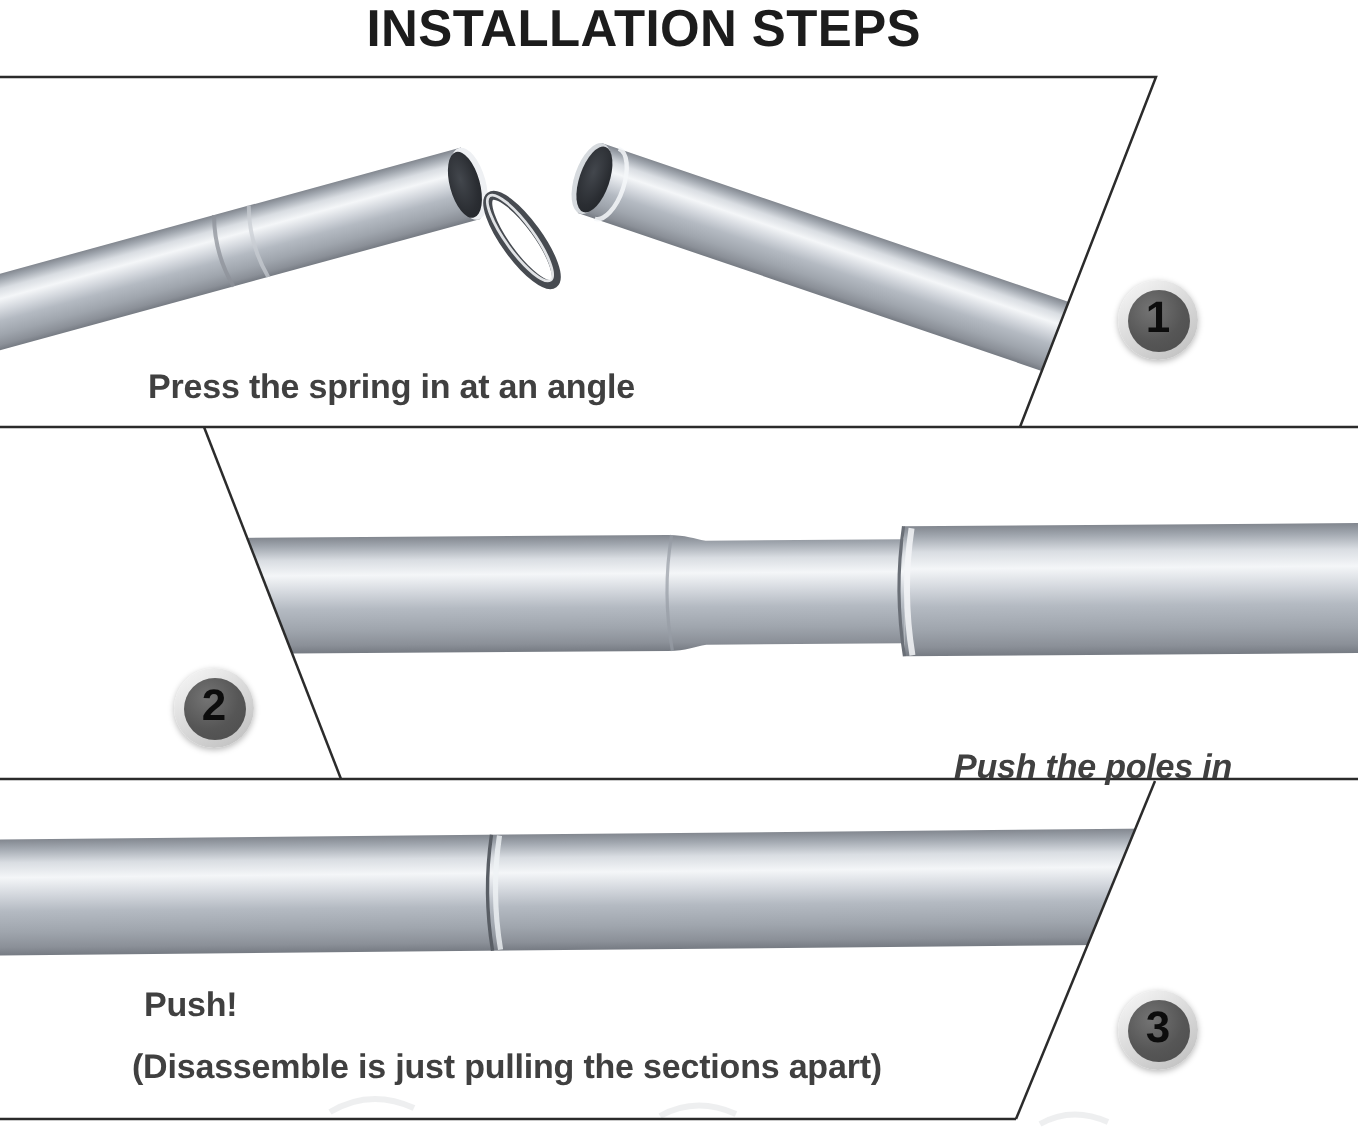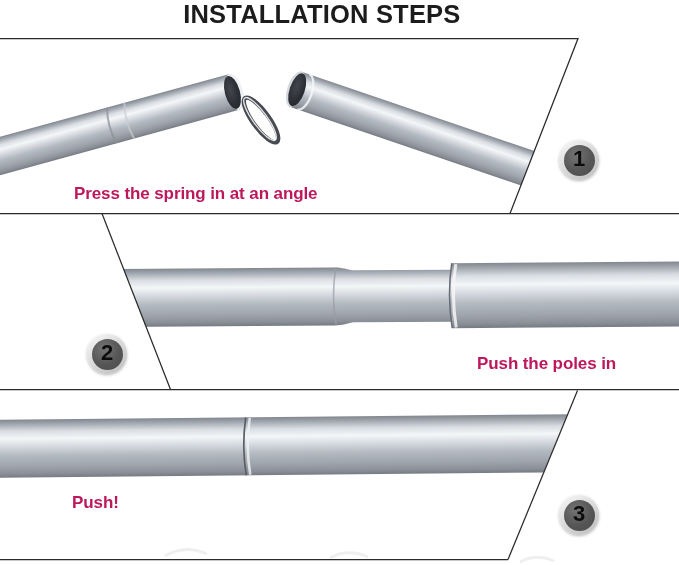--- a/index.html
+++ b/index.html
@@ -10,25 +10,25 @@
   .page-title {
     position:absolute; top:-1px; left:0; width:679px; box-sizing:border-box;
     padding-right:36px; text-align:center;
     font-size:26px; font-weight:800; letter-spacing:0.2px; color:#1c1c1c;
     transform:scaleX(0.98);
   }
   .illustration {
     position:absolute; left:0; top:0;
   }
   .caption {
-    position:absolute; font-size:17px; font-weight:700; color:#be185d;
+    position:absolute; font-size:17px; font-weight:700; color:#404040;
     white-space:nowrap; letter-spacing:-0.1px;
   }
   .caption.c1 { left:74px;  top:184px; }
-  .caption.c2 { left:477px; top:354px; }
+  .caption.c2 { left:477px; top:374px;font-style:italic; }
   .caption.c3 { left:72px;  top:493px; }
   .caption.c3b{ left:66px;  top:524px; }
   .badge {
     position:absolute; width:40px; height:40px; border-radius:50%;
     background:linear-gradient(145deg,#fafafa 0%,#dcdcdc 45%,#bdbdbd 100%);
     display:flex; align-items:center; justify-content:center;
     box-shadow:0 1px 3px rgba(0,0,0,0.28);
   }
   .badge .disc {
     width:31px; height:31px; border-radius:50%;
@@ -127,20 +127,21 @@
       <path d="M102,213.5 L170.5,389.5"></path>
       <path d="M0,389.5 H679"></path>
       <path d="M577.5,390.5 L508,559.5"></path>
       <path d="M0,559.5 H508"></path>
     </g>
   </svg>
 
   <div class="caption c1">Press the spring in at an angle</div>
   <div class="caption c2">Push the poles in</div>
   <div class="caption c3">Push!</div>
+  <div class="caption c3b">(Disassemble is just pulling the sections apart)</div>
 
   <div class="badge b1">
     <span class="disc">
       <span class="num">1</span>
     </span>
   </div>
   <div class="badge b2">
     <span class="disc">
       <span class="num">2</span>
     </span>

